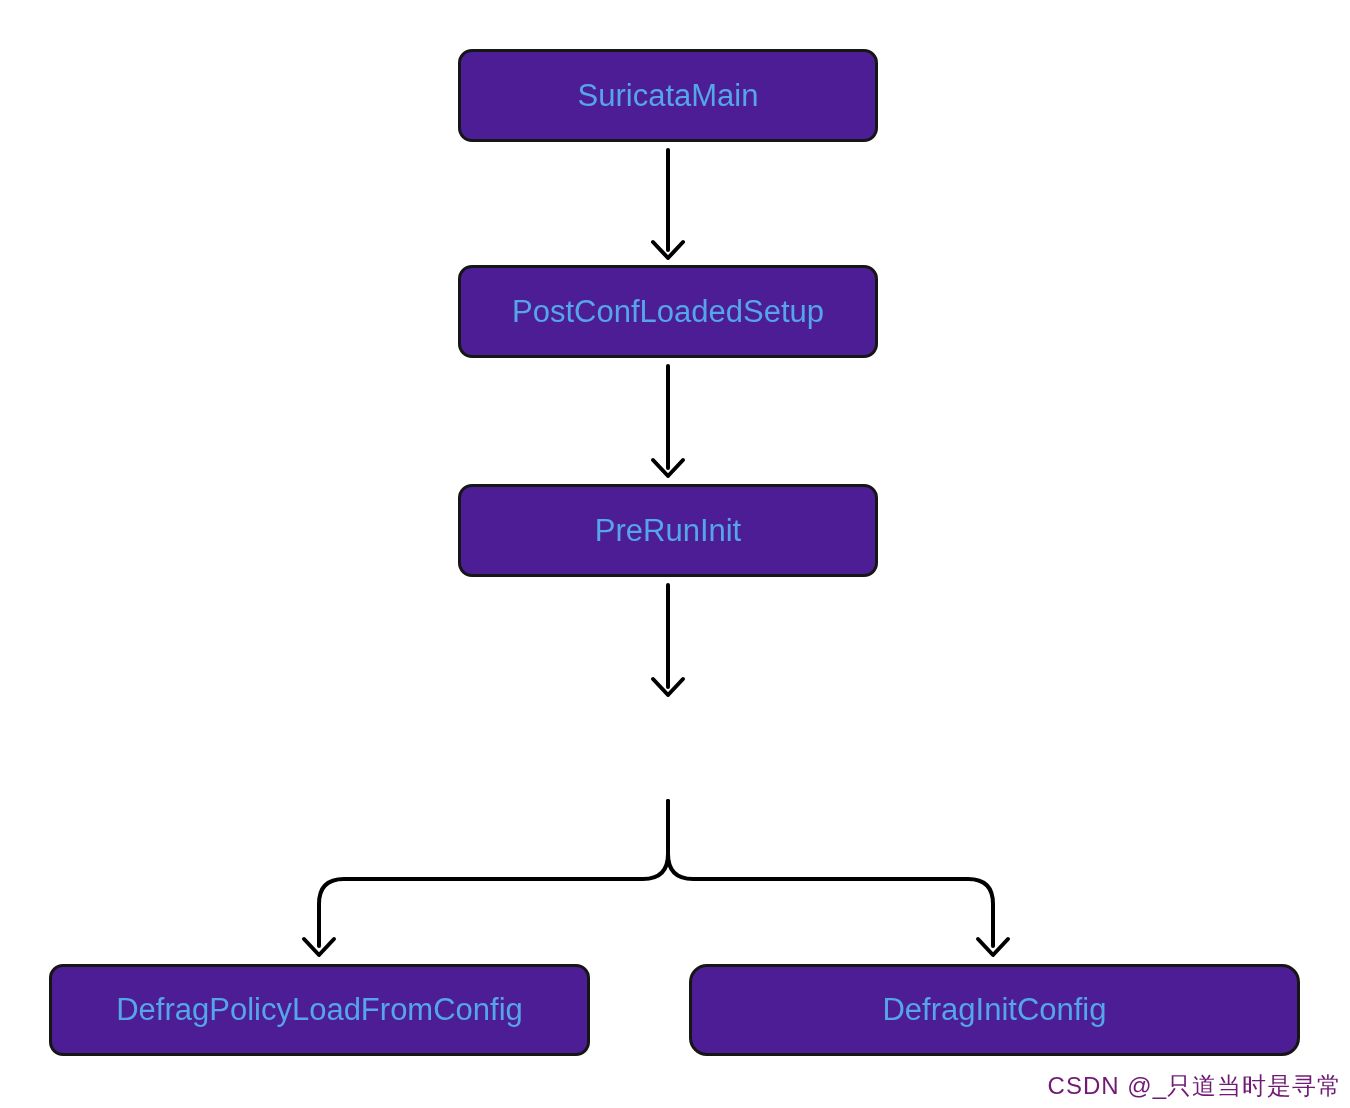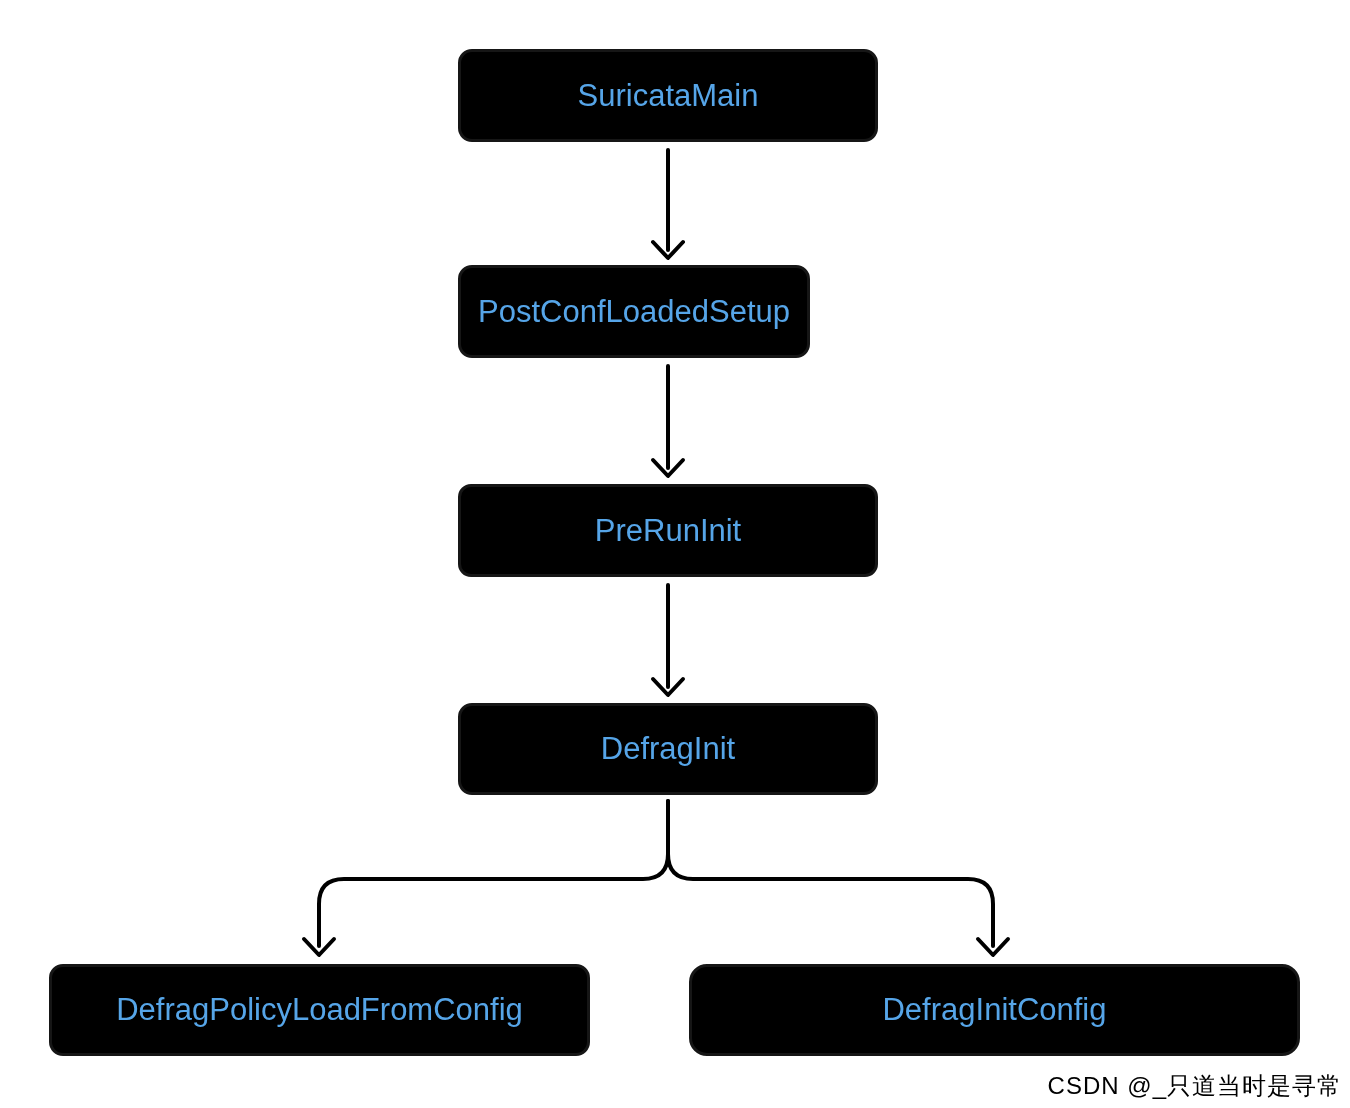--- a/index.html
+++ b/index.html
@@ -19,41 +19,41 @@
     position: absolute;
     left: 0;
     top: 0;
     width: 1350px;
     height: 1108px;
     pointer-events: none;
   }
   .node {
     position: absolute;
     box-sizing: border-box;
-    background: #000000;
+    background: #4c1d95;
     border: 3.5px solid #161616;
     border-radius: 14px;
     color: #56a5e8;
     font-size: 31px;
     display: flex;
     align-items: center;
     justify-content: center;
     white-space: nowrap;
   }
   .node-suricata-main        { left: 458px; top: 49px;  width: 420px; height: 93px; }
-  .node-post-conf-setup      { left: 458px; top: 265px; width: 352px; height: 93px; }
-  .node-pre-run-init         { left: 458px; top: 484px; width: 420px; height: 93px; border-radius: 13px; }
+  .node-post-conf-setup      { left: 458px; top: 265px; width: 420px; height: 93px; }
+  .node-pre-run-init         { left: 458px; top: 484px; width: 420px; height: 93px; }
   .node-defrag-init          { left: 458px; top: 703px; width: 420px; height: 92px; }
   .node-defrag-policy-load   { left: 49px;  top: 964px; width: 541px; height: 92px; align-items: center; }
   .node-defrag-init-config   { left: 689px; top: 964px; width: 611px; height: 92px; border-radius: 18px; }
   .watermark {
     position: absolute;
     right: 8px;
     bottom: 6px;
-    color: #000000;
+    color: #701a75;
     font-size: 24px;
     letter-spacing: 1px;
     text-shadow: 1px 1px 0 #ffffff;
     user-select: none;
   }
 </style>
 </head>
 <body>
 
 <div class="canvas">
@@ -91,23 +91,20 @@
   </div>
 
   <div class="node node-post-conf-setup">
     <span>PostConfLoadedSetup</span>
   </div>
 
   <div class="node node-pre-run-init">
     <span>PreRunInit</span>
   </div>
 
-  <div class="node node-defrag-init">
-    <span>DefragInit</span>
-  </div>
 
   <div class="node node-defrag-policy-load">
     <span>DefragPolicyLoadFromConfig</span>
   </div>
 
   <div class="node node-defrag-init-config">
     <span>DefragInitConfig</span>
   </div>
 
   <div class="watermark">CSDN @_只道当时是寻常</div>

